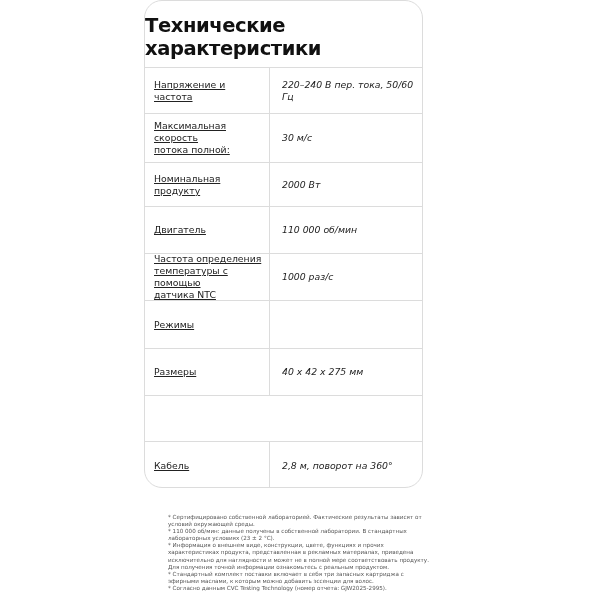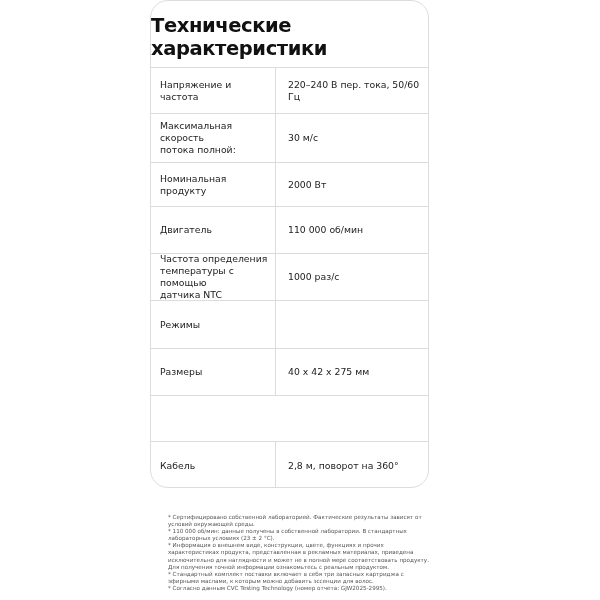--- a/index.html
+++ b/index.html
@@ -1,21 +1,21 @@
 <!DOCTYPE html>
 <html><head>
 <meta charset="utf-8">
 <style>
   * { box-sizing: border-box; margin: 0; padding: 0; }
   html, body { width: 600px; height: 600px; background: #ffffff; overflow: hidden; }
   body { font-family: "DejaVu Sans", "Liberation Sans", sans-serif; color: #1a1a1a; position: relative; }
 
   .card {
     position: absolute;
-    left: 150px; top: 0px;
+    left: 144px; top: 0px;
     width: 279px; height: 488px;
     border: 1px solid #dcdcdc;
     border-radius: 18px;
     background: #ffffff;
     overflow: hidden;
   }
   .card-title {
     height: 67px;
     display: flex; align-items: center; justify-content: center;
     font-family: "DejaVu Sans", sans-serif;
@@ -32,22 +32,22 @@
     border-bottom: 1px solid #dcdcdc;
   }
   .row:last-child { border-bottom: none; }
   .cell {
     display: flex; align-items: center;
     font-size: 9.3px;
     line-height: 12px;
     color: #222222;
     white-space: pre-line;
   }
-  .cell.label { width: 125px; padding-left: 9px; padding-right: 4px; border-right: 1px solid #dcdcdc; }
-  .cell.value { flex: 1; padding-left: 12px; padding-right: 6px; }
+  .cell.label { width: 125px; padding-left: 9px; padding-right: 4px; border-right: 1px solid #dcdcdc; text-decoration: underline; }
+  .cell.value { flex: 1; padding-left: 12px; padding-right: 6px; font-style: italic; }
 
   .notes {
     position: absolute;
     left: 168px; top: 514px;
     width: 268px;
     font-size: 5.6px;
     line-height: 7.1px;
     color: #555555;
   }
   .note { margin: 0; }

